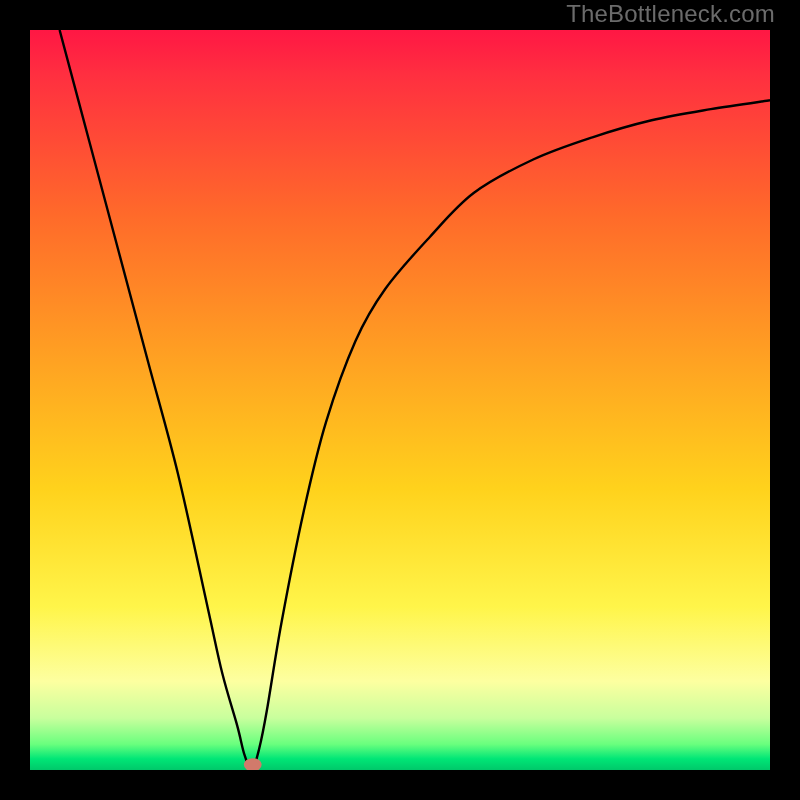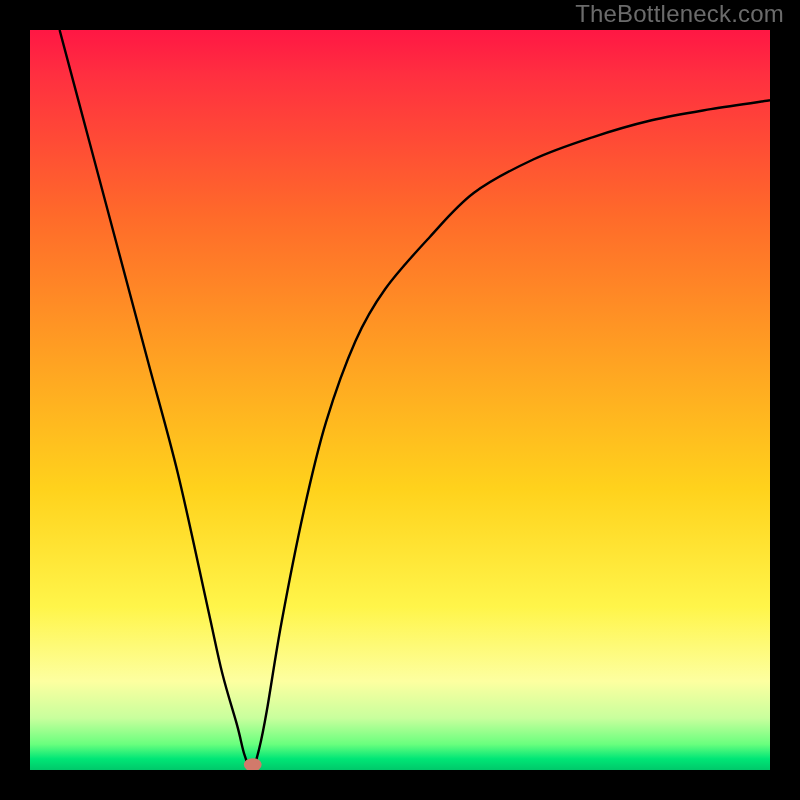--- a/index.html
+++ b/index.html
@@ -13,21 +13,21 @@
   }
   .frame {
     position: relative;
     width: 800px;
     height: 800px;
     background: #000;
   }
   .watermark {
     position: absolute;
     top: 0;
-    right: 16px;
+    right: 25px;
     color: #6b6b6b;
     font-size: 24px;
     font-weight: 400;
     letter-spacing: 0.2px;
     z-index: 10;
   }
   svg {
     display: block;
   }
 </style>

